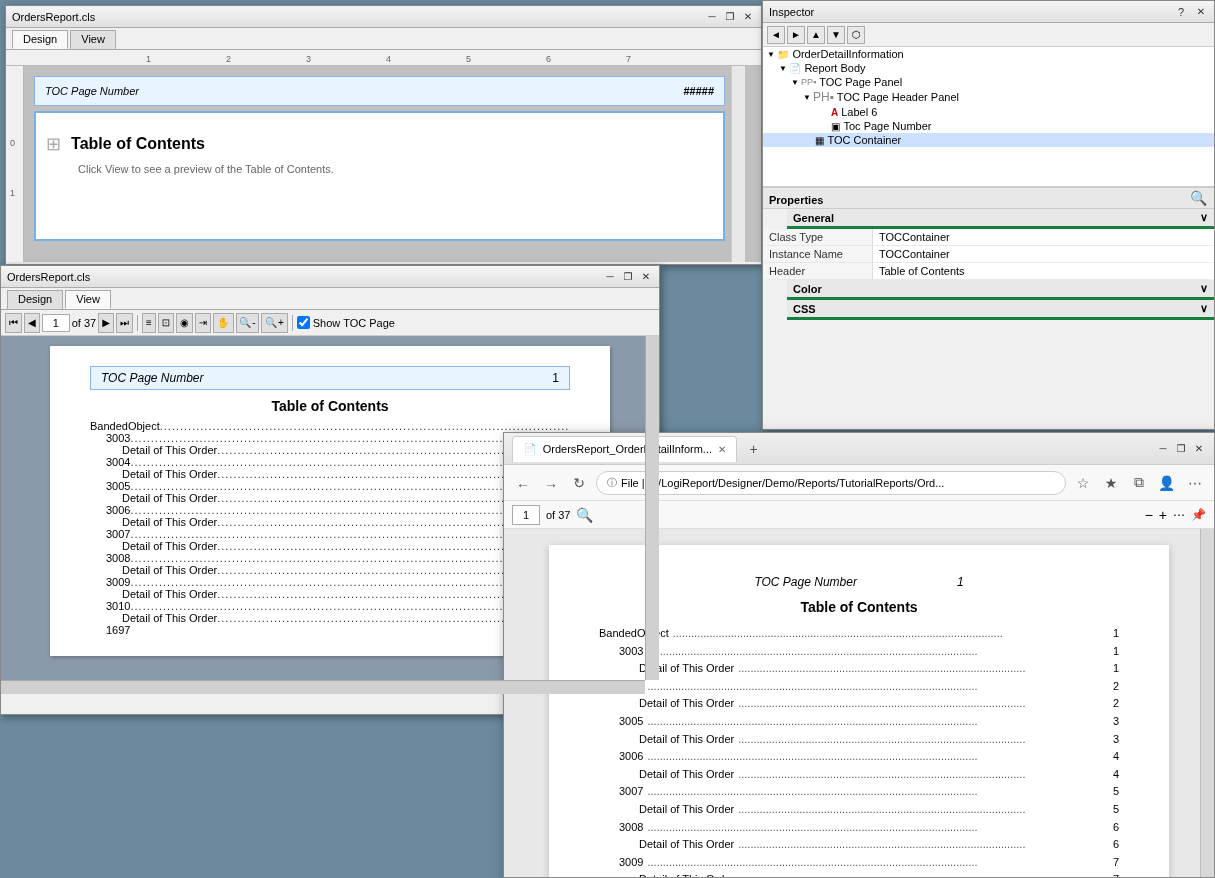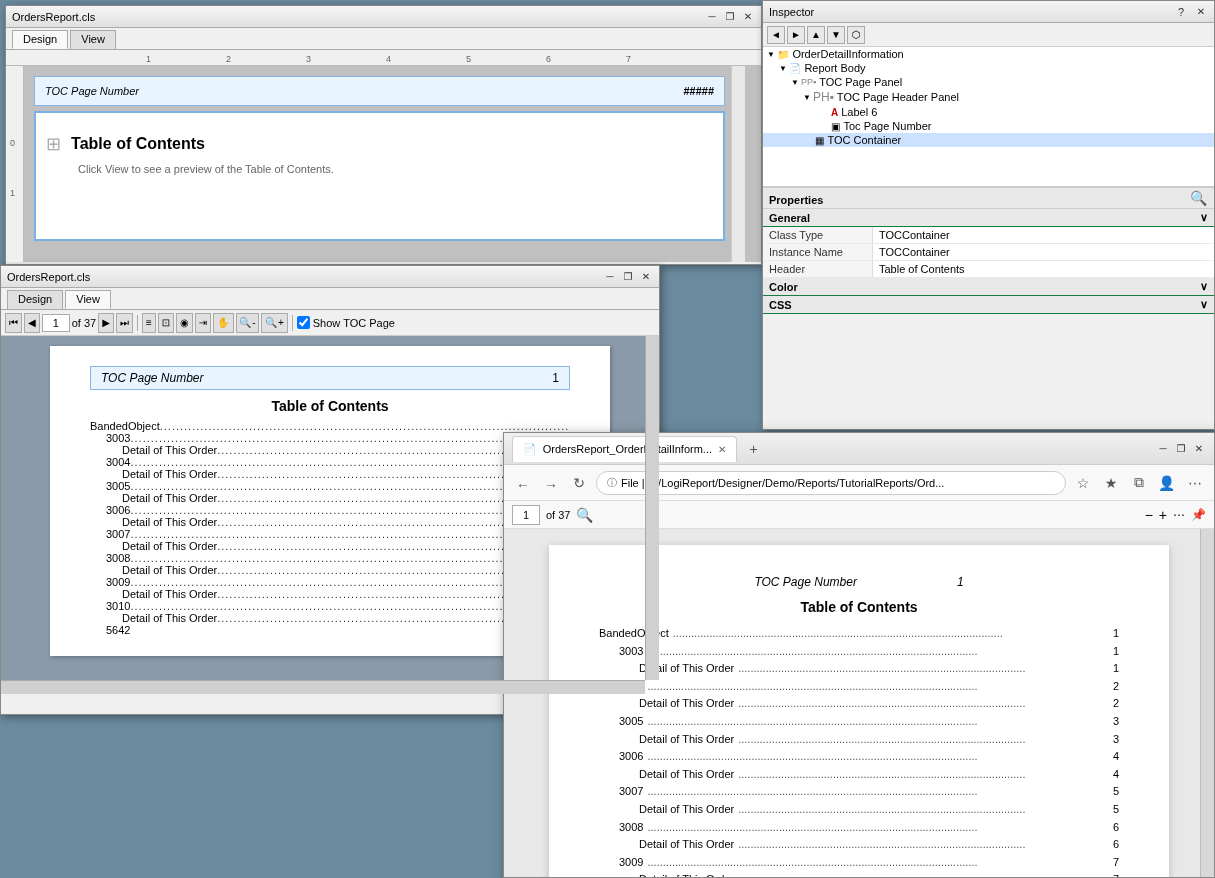--- a/index.html
+++ b/index.html
@@ -95,25 +95,26 @@
     .expand-btn { font-size: 8px; margin-right: 2px; cursor: pointer; }
 
     .properties-section {
       border-top: 1px solid #ccc;
     }
     .properties-header {
       background: #e8e8e8;
       padding: 2px 6px;
       font-size: 11px;
       font-weight: bold;
-      border-bottom: 1px solid #15803d;
+      border-bottom: 3px solid #15803d;
       display: flex;
       justify-content: space-between;
       align-items: center;
       cursor: pointer;
+      margin-left: 24px;
     }
     .prop-row {
       display: flex;
       border-bottom: 1px solid #e8e8e8;
       font-size: 11px;
       border-radius: 8px;
     }
     .prop-name {
       width: 110px;
       padding: 2px 6px;
@@ -422,21 +423,21 @@
             <span class="dots">..............................................................................................</span>
           </div>
         <div class="dots-line" style="padding-left:16px;">
             <span>3010</span>
             <span class="dots">..........................................................................................................................................................................</span>
           </div>
         <div class="dots-line" style="padding-left:32px;">
             <span>Detail of This Order</span>
             <span class="dots">..............................................................................................</span>
           </div>
-        <div style="padding-left:16px;font-size:11px;">5642</div>
+        <div style="padding-left:16px;font-size:11px;">1697</div>
       </div>
     </div>
   </div>
 </div>
 
 <div class="window" style="left:762px; top:0px; width:453px; height:430px;">
   <div class="window-titlebar">
     <span class="window-title">Inspector</span>
     <div class="window-controls">
       <span style="font-size:11px;margin-right:6px;">?</span>

